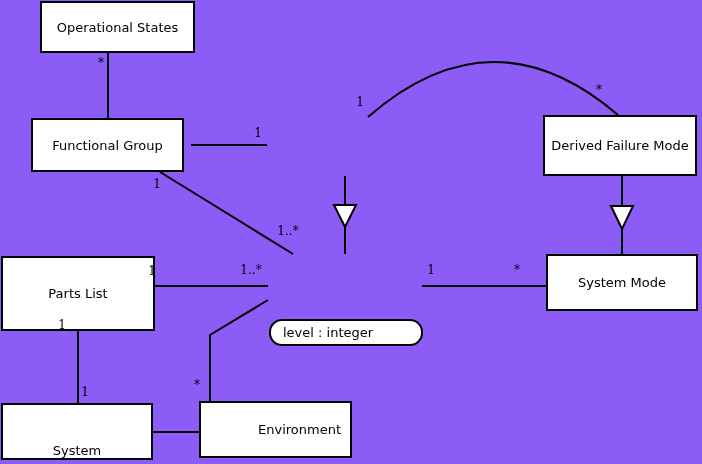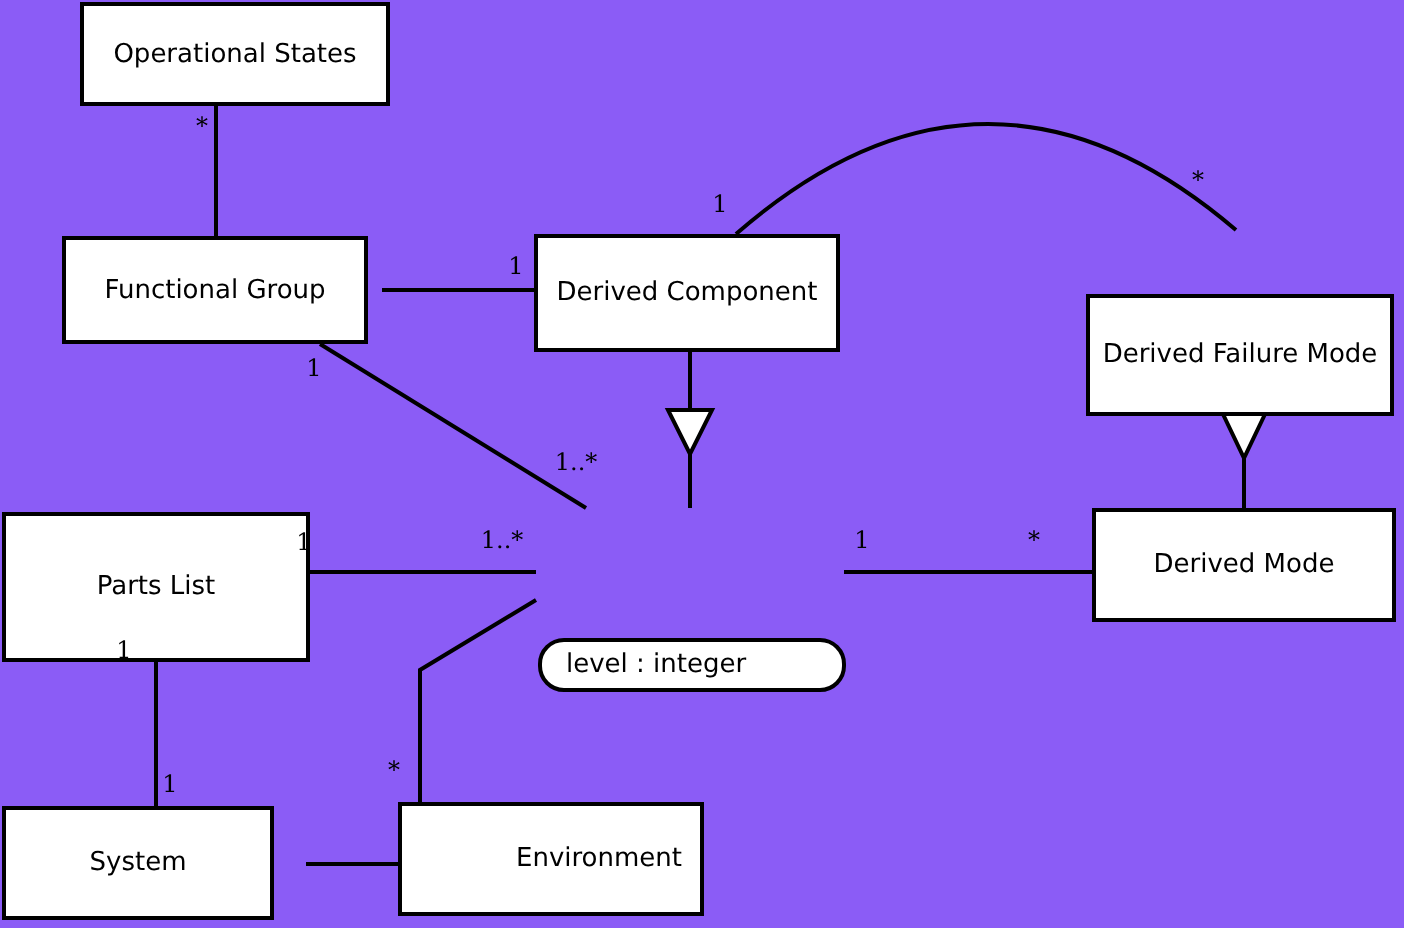--- a/index.html
+++ b/index.html
@@ -118,42 +118,39 @@
   </svg>
 
   <div class="class-box" style="left:40px; top:1px; width:155px; height:52px;">
     <span>Operational States</span>
   </div>
 
   <div class="class-box" style="left:31px; top:118px; width:153px; height:54px;">
     <span>Functional Group</span>
   </div>
 
-  <div class="class-box" style="left:267px; top:117px; width:153px; height:59px;">
-    <span>Derived Component</span>
-  </div>
 
-  <div class="class-box" style="left:543px; top:115px; width:154px; height:61px;margin-top:32px;">
+  <div class="class-box" style="left:543px; top:115px; width:154px; height:61px;">
     <span>Derived Failure Mode</span>
   </div>
 
   <div class="class-box" style="left:1px; top:256px; width:154px; height:75px;">
     <span>Parts List</span>
   </div>
 
 
   <div class="class-box attr-box" style="left:269px; top:319px; width:154px; height:27px;">
     <span>level : integer</span>
   </div>
 
   <div class="class-box" style="left:546px; top:254px; width:152px; height:57px;">
-    <span>Derived Mode</span>
+    <span>System Mode</span>
   </div>
 
-  <div class="class-box" style="left:1px; top:403px; width:136px; height:57px;">
+  <div class="class-box" style="left:1px; top:403px; width:152px; height:57px;align-items:flex-end;">
     <span>System</span>
   </div>
 
   <div class="class-box" style="left:199px; top:401px; width:153px; height:57px;padding-left:48px;">
     <span>Environment</span>
   </div>
 
   <span class="mult-label" style="left:101px; top:63px;">*</span>
   <span class="mult-label" style="left:258px; top:133px;">1</span>
   <span class="mult-label" style="left:157px; top:184px;">1</span>

